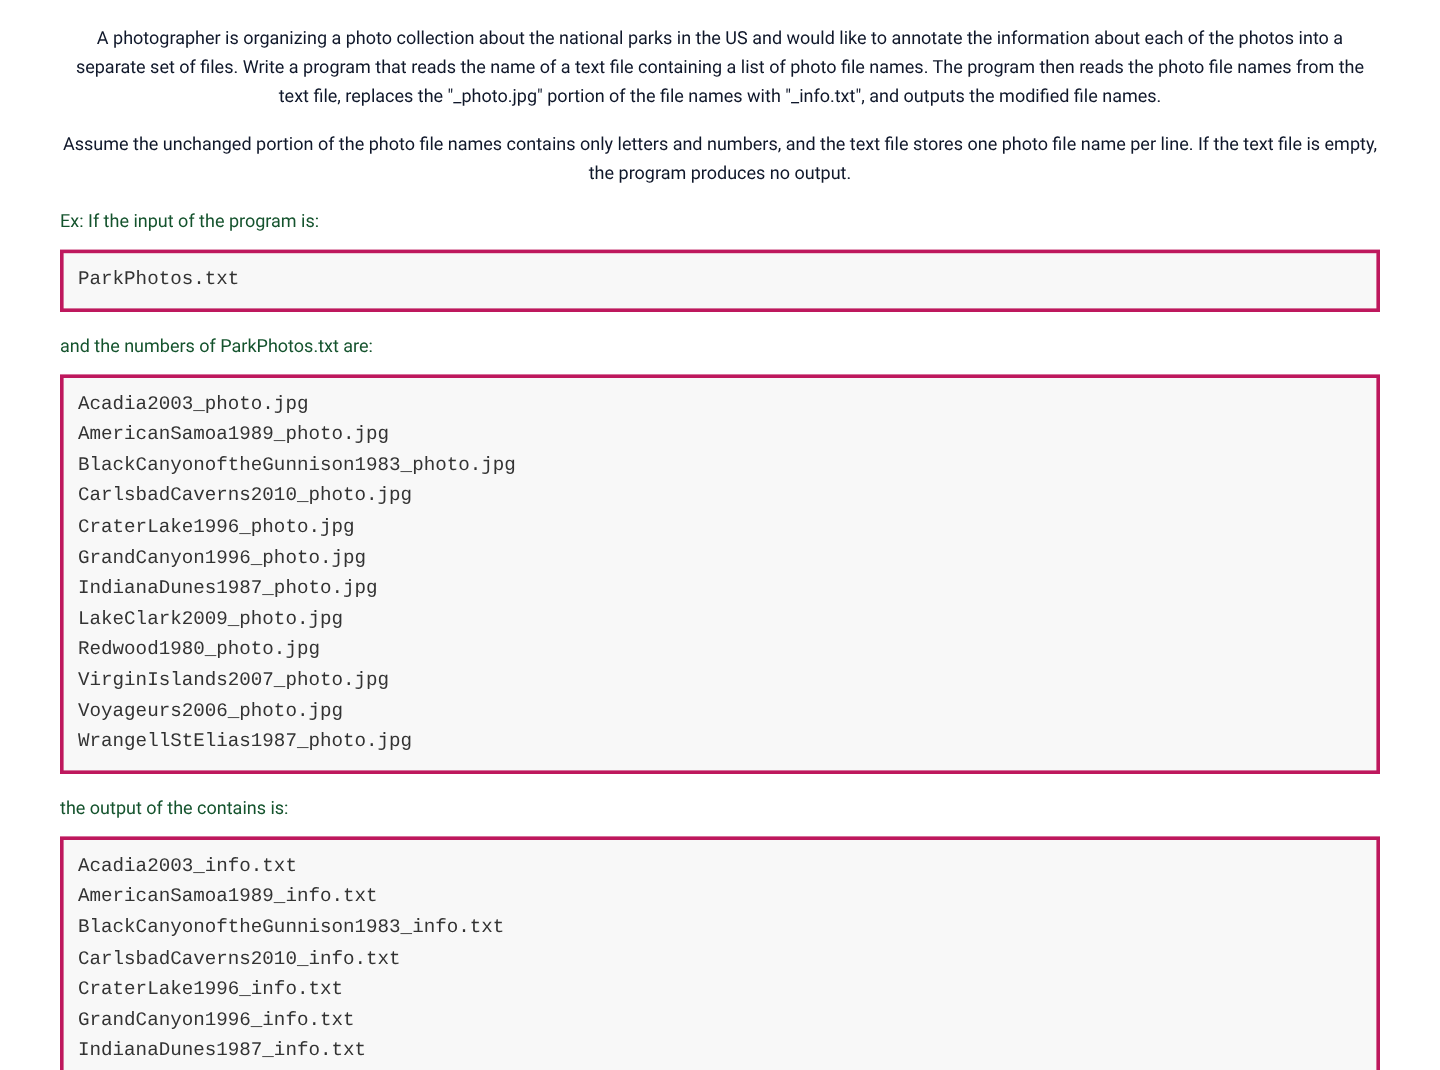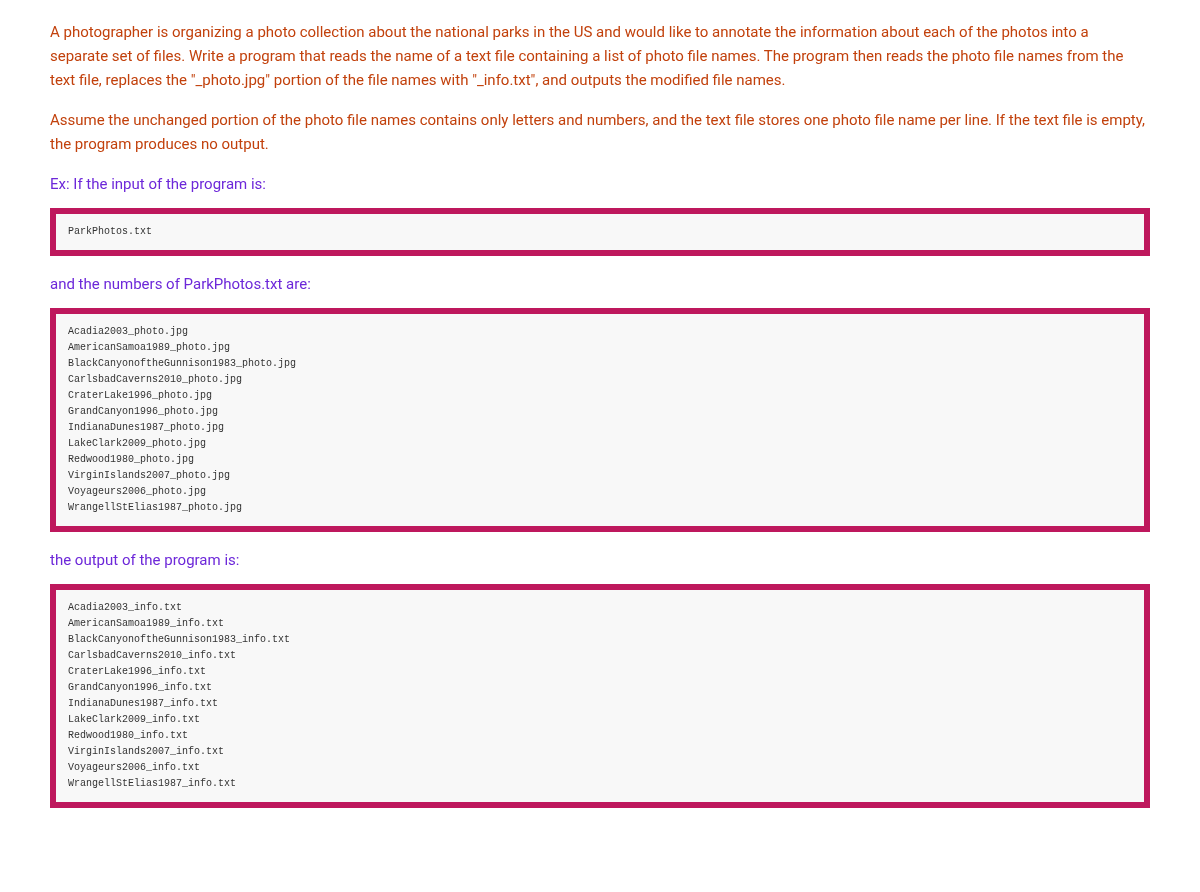--- a/index.html
+++ b/index.html
@@ -10,36 +10,37 @@
     body {
       font-family: -apple-system, BlinkMacSystemFont, "Segoe UI", Roboto, "Helvetica Neue", Arial, sans-serif;
       background-color: #ffffff;
       padding: 20px 50px;
       color: #333333;
       font-size: 15px;
       line-height: 1.6;
     }
     .paragraph {
       margin-bottom: 16px;
-      color: #c2410c;
+      color: #0f172a;
+      text-align: center;
     }
     .code-block {
       background-color: #f8f8f8;
-      border: 6px solid #be185d;
+      border: 3px solid #be185d;
       padding: 10px 12px;
       font-family: "Courier New", Courier, monospace;
-      font-size: 10px;
+      font-size: 16px;
       line-height: 1.6;
       margin-bottom: 16px;
       white-space: pre;
       color: #333333;
     }
     .label-text {
       margin-bottom: 12px;
-      color: #6d28d9;
+      color: #14532d;
     }
   </style>
 </head>
 <body>
 
 <div class="paragraph">A photographer is organizing a photo collection about the national parks in the US and would like to annotate the information about each of the photos into a separate set of files. Write a program that reads the name of a text file containing a list of photo file names. The program then reads the photo file names from the text file, replaces the "_photo.jpg" portion of the file names with "_info.txt", and outputs the modified file names.</div>
 
 <div class="paragraph">Assume the unchanged portion of the photo file names contains only letters and numbers, and the text file stores one photo file name per line. If the text file is empty, the program produces no output.</div>
 
 <div class="label-text">Ex: If the input of the program is:</div>
@@ -54,21 +55,21 @@
 CarlsbadCaverns2010_photo.jpg
 CraterLake1996_photo.jpg
 GrandCanyon1996_photo.jpg
 IndianaDunes1987_photo.jpg
 LakeClark2009_photo.jpg
 Redwood1980_photo.jpg
 VirginIslands2007_photo.jpg
 Voyageurs2006_photo.jpg
 WrangellStElias1987_photo.jpg</div>
 
-<div class="label-text">the output of the program is:</div>
+<div class="label-text">the output of the contains is:</div>
 
 <div class="code-block">Acadia2003_info.txt
 AmericanSamoa1989_info.txt
 BlackCanyonoftheGunnison1983_info.txt
 CarlsbadCaverns2010_info.txt
 CraterLake1996_info.txt
 GrandCanyon1996_info.txt
 IndianaDunes1987_info.txt
 LakeClark2009_info.txt
 Redwood1980_info.txt

